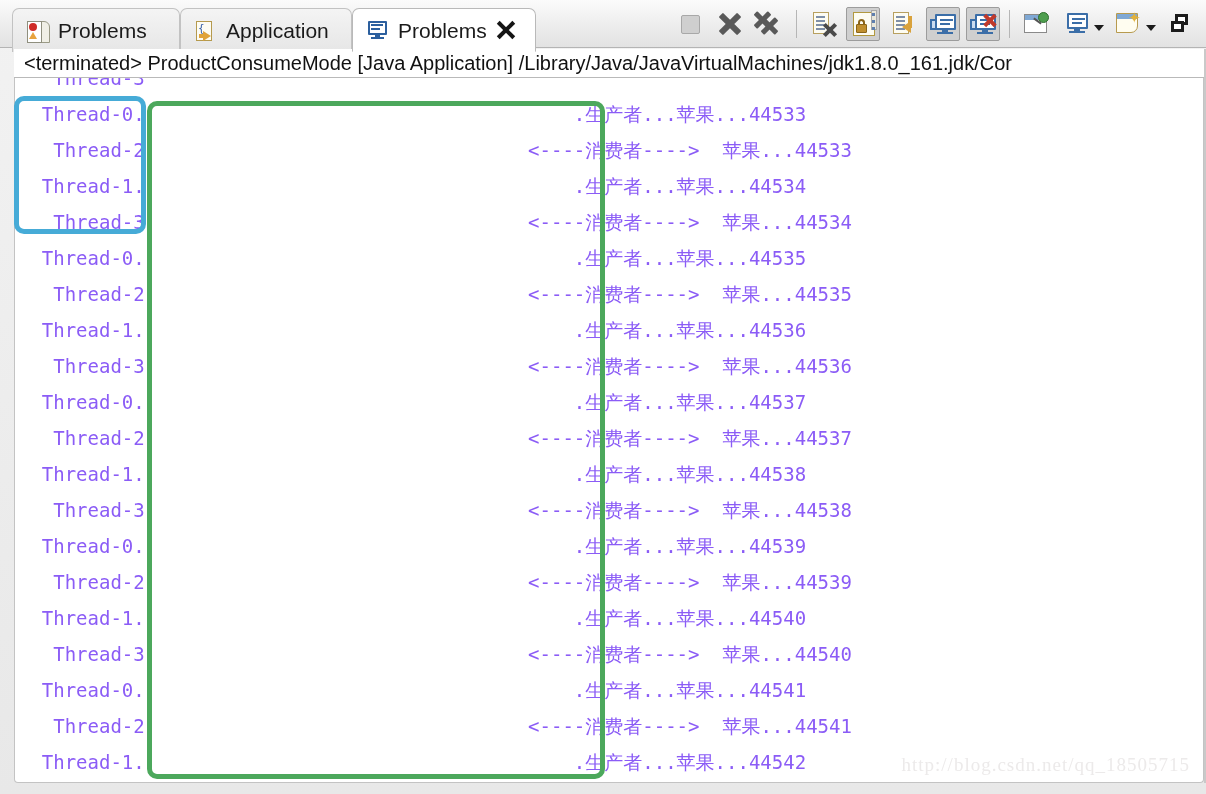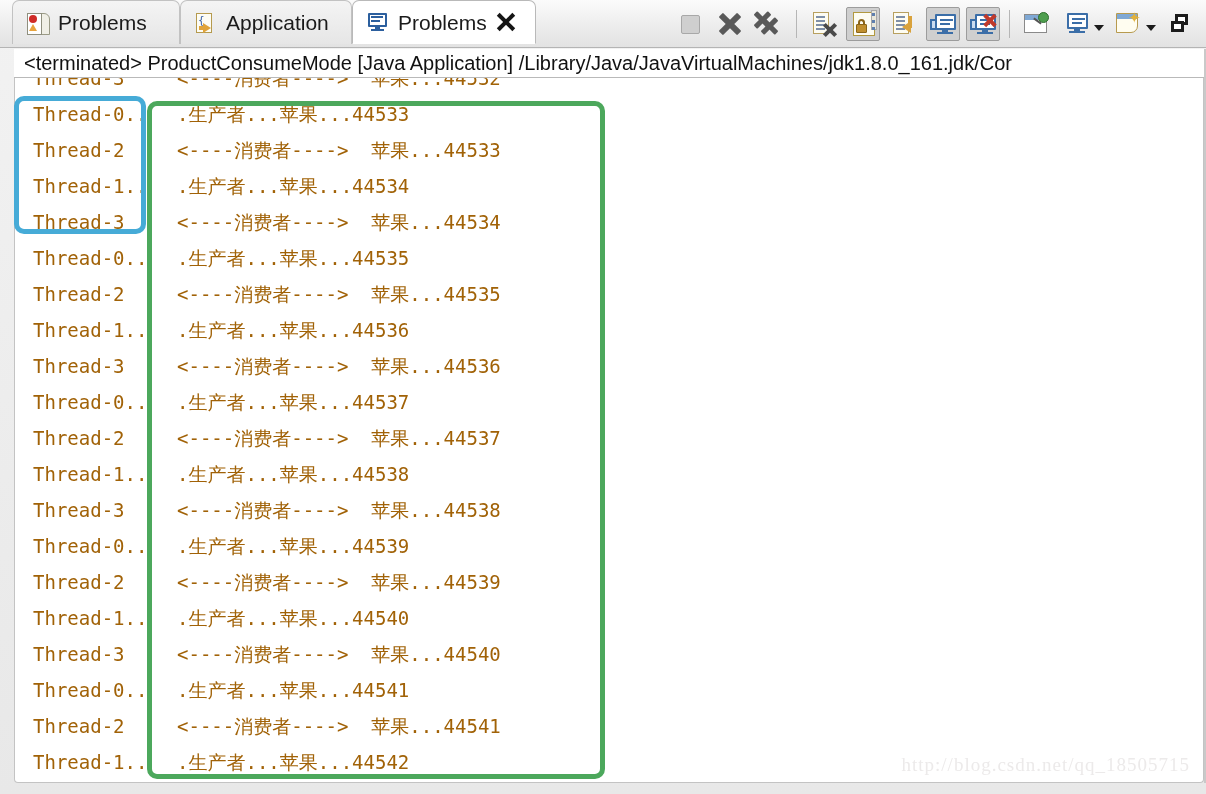--- a/index.html
+++ b/index.html
@@ -30,21 +30,21 @@
     left: 0; top: 0;
     width: 1206px;
     height: 48px;
     background: linear-gradient(to bottom, #fbfbfb 0%, #ededed 55%, #e2e2e2 100%);
     border-bottom: 1px solid #b4b4b4;
     box-sizing: border-box;
   }
 
   .tab {
     position: absolute;
-    top: 0;
+    top: 8px;
     height: 44px;
     display: flex;
     align-items: center;
     gap: 9px;
     padding: 0 14px;
     box-sizing: border-box;
     font-size: 21px;
     color: #1a1a1a;
     border-top-left-radius: 7px;
     border-top-right-radius: 7px;
@@ -447,22 +447,23 @@
     border-radius: 0 0 4px 4px;
   }
 
   #console-text {
     position: absolute;
     left: 0; top: 0;
     width: 100%;
     font-family: "DejaVu Sans Mono", monospace;
     font-size: 19px;
     line-height: 36px;
-    color: #a16207;
+    color: #8b5cf6;
     white-space: pre;
+    text-align: center;
   }
   .cline {
     height: 36px;
     display: flex;
     align-items: center;
     padding-left: 18px;
     box-sizing: border-box;
   }
   .cl-thread {
     width: 132px;
@@ -677,21 +678,20 @@
 
     </div>
   </div>
 
   <div id="console-header">&lt;terminated&gt; ProductConsumeMode [Java Application] /Library/Java/JavaVirtualMachines/jdk1.8.0_161.jdk/Cor</div>
 
   <div id="console-body">
     <div id="console-text">
       <div class="cline clipped-top">
         <span class="cl-thread">Thread-3</span>
-        <span class="cl-msg">&lt;----消费者----&gt;  苹果...44532</span>
       </div>
       <div id="line-host" style="position:absolute; left:0; top:18px; width:100%;"><div class="cline"><span class="cl-thread">Thread-0..</span><span class="cl-msg">.生产者...苹果...44533</span></div><div class="cline"><span class="cl-thread">Thread-2</span><span class="cl-msg">&lt;----消费者----&gt;  苹果...44533</span></div><div class="cline"><span class="cl-thread">Thread-1..</span><span class="cl-msg">.生产者...苹果...44534</span></div><div class="cline"><span class="cl-thread">Thread-3</span><span class="cl-msg">&lt;----消费者----&gt;  苹果...44534</span></div><div class="cline"><span class="cl-thread">Thread-0..</span><span class="cl-msg">.生产者...苹果...44535</span></div><div class="cline"><span class="cl-thread">Thread-2</span><span class="cl-msg">&lt;----消费者----&gt;  苹果...44535</span></div><div class="cline"><span class="cl-thread">Thread-1..</span><span class="cl-msg">.生产者...苹果...44536</span></div><div class="cline"><span class="cl-thread">Thread-3</span><span class="cl-msg">&lt;----消费者----&gt;  苹果...44536</span></div><div class="cline"><span class="cl-thread">Thread-0..</span><span class="cl-msg">.生产者...苹果...44537</span></div><div class="cline"><span class="cl-thread">Thread-2</span><span class="cl-msg">&lt;----消费者----&gt;  苹果...44537</span></div><div class="cline"><span class="cl-thread">Thread-1..</span><span class="cl-msg">.生产者...苹果...44538</span></div><div class="cline"><span class="cl-thread">Thread-3</span><span class="cl-msg">&lt;----消费者----&gt;  苹果...44538</span></div><div class="cline"><span class="cl-thread">Thread-0..</span><span class="cl-msg">.生产者...苹果...44539</span></div><div class="cline"><span class="cl-thread">Thread-2</span><span class="cl-msg">&lt;----消费者----&gt;  苹果...44539</span></div><div class="cline"><span class="cl-thread">Thread-1..</span><span class="cl-msg">.生产者...苹果...44540</span></div><div class="cline"><span class="cl-thread">Thread-3</span><span class="cl-msg">&lt;----消费者----&gt;  苹果...44540</span></div><div class="cline"><span class="cl-thread">Thread-0..</span><span class="cl-msg">.生产者...苹果...44541</span></div><div class="cline"><span class="cl-thread">Thread-2</span><span class="cl-msg">&lt;----消费者----&gt;  苹果...44541</span></div><div class="cline"><span class="cl-thread">Thread-1..</span><span class="cl-msg">.生产者...苹果...44542</span></div><div class="cline"><span class="cl-thread">Thread-3</span><span class="cl-msg">&lt;----消费者----&gt;  苹果...44542</span></div></div>
     </div>
   </div>
 
   <div id="right-gutter"></div>
 
   <div id="blue-box" style="border-color: rgb(70, 171, 215);"></div>
   <div id="green-box" style="border-color: rgb(76, 168, 92);"></div>
 

